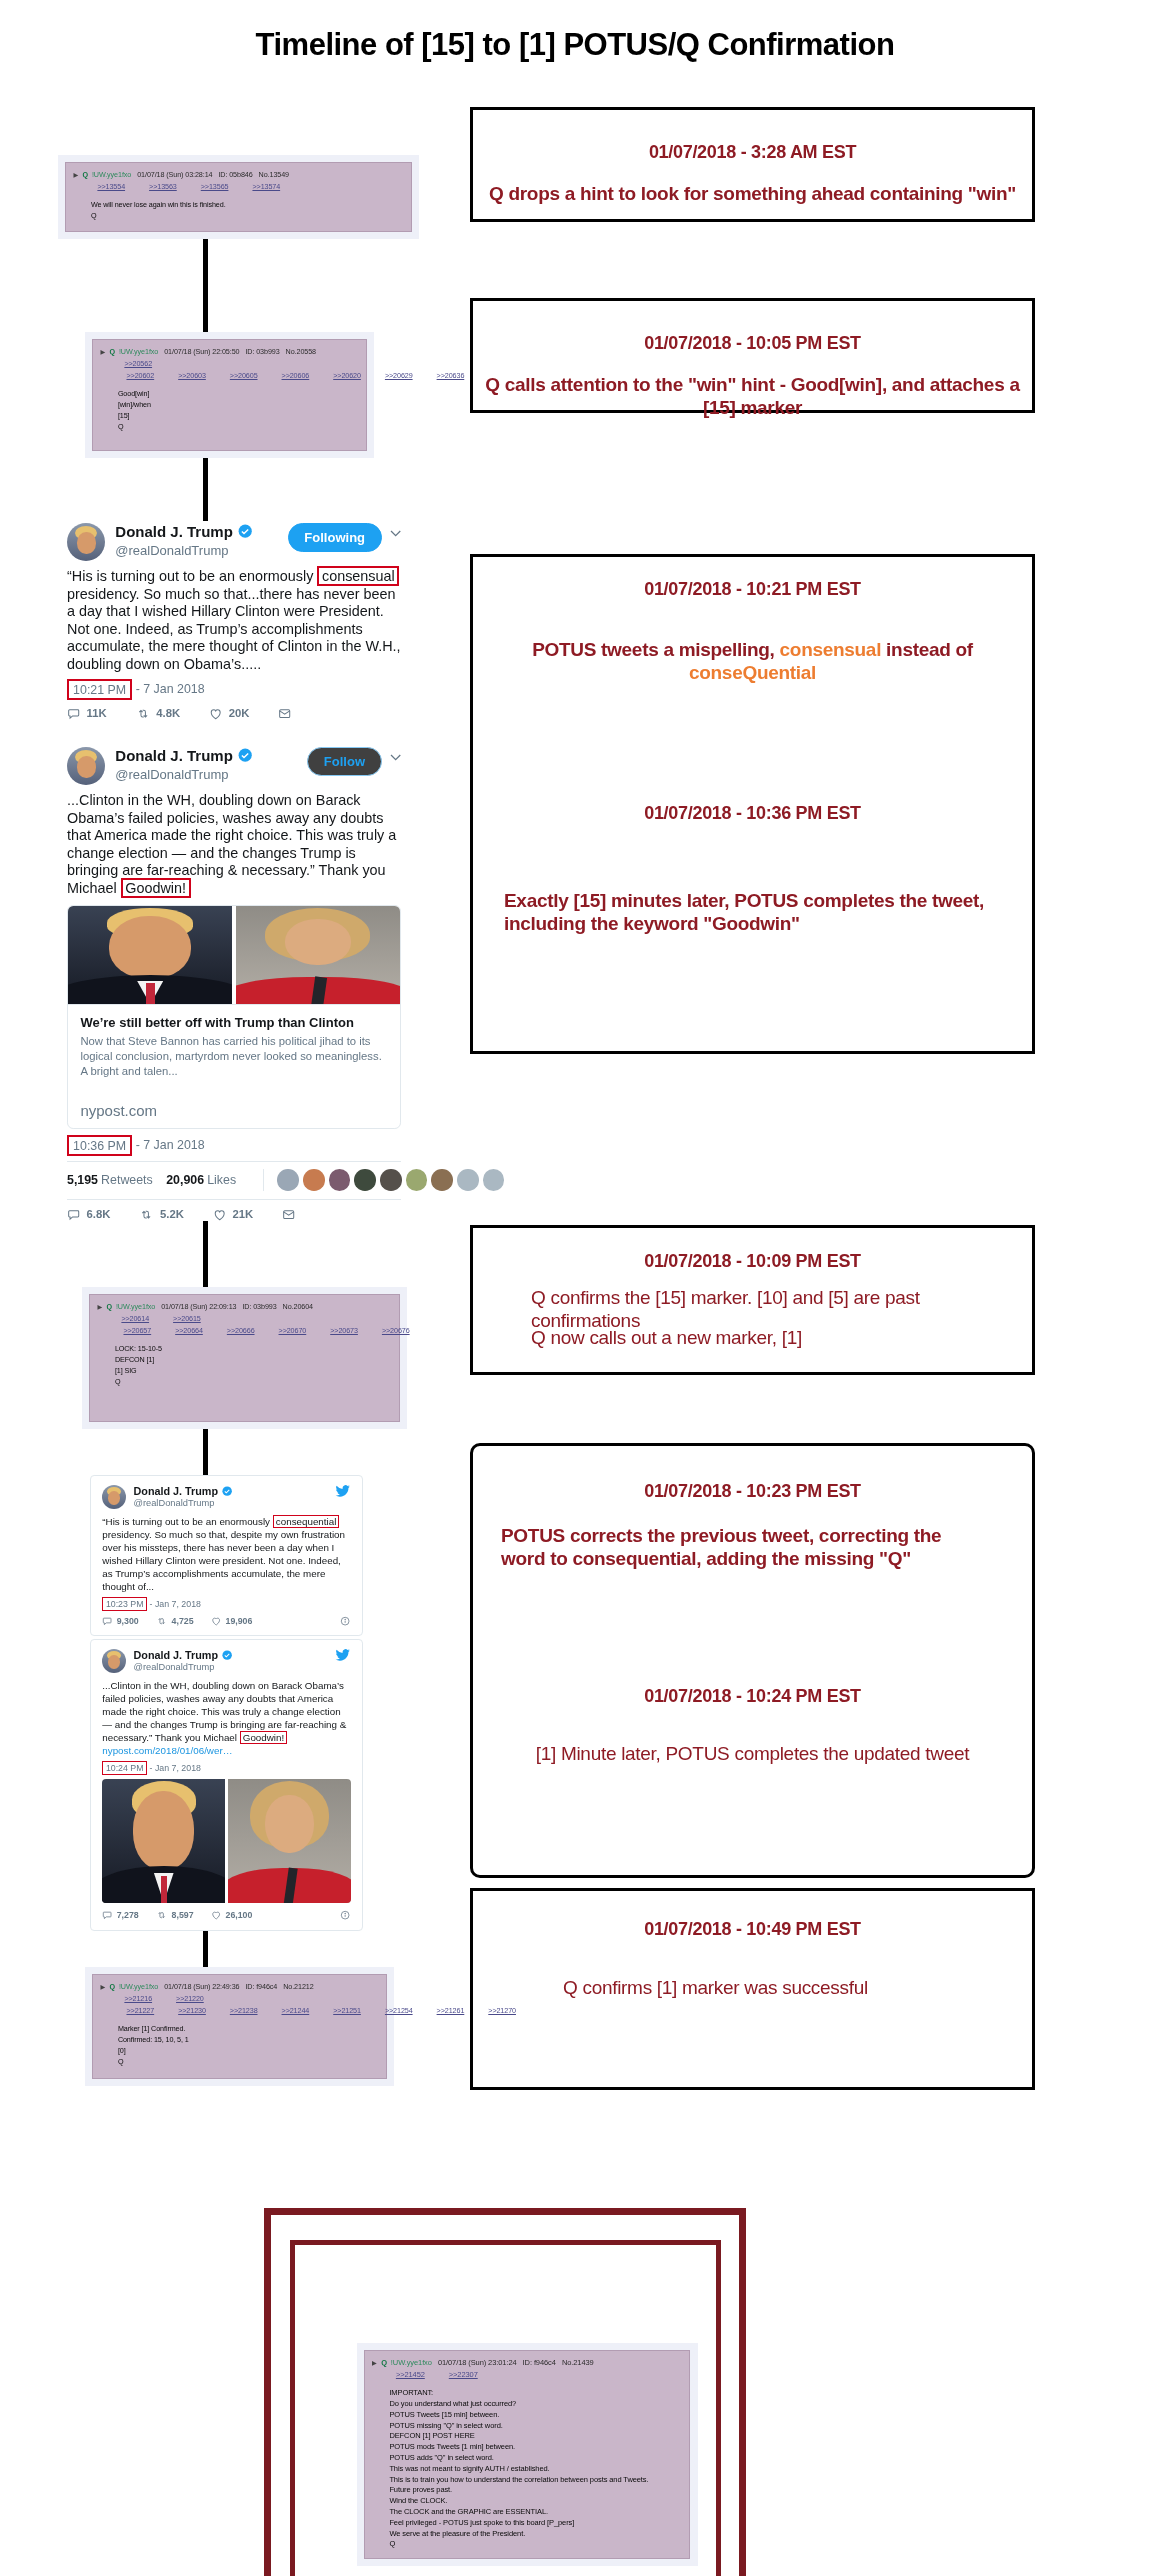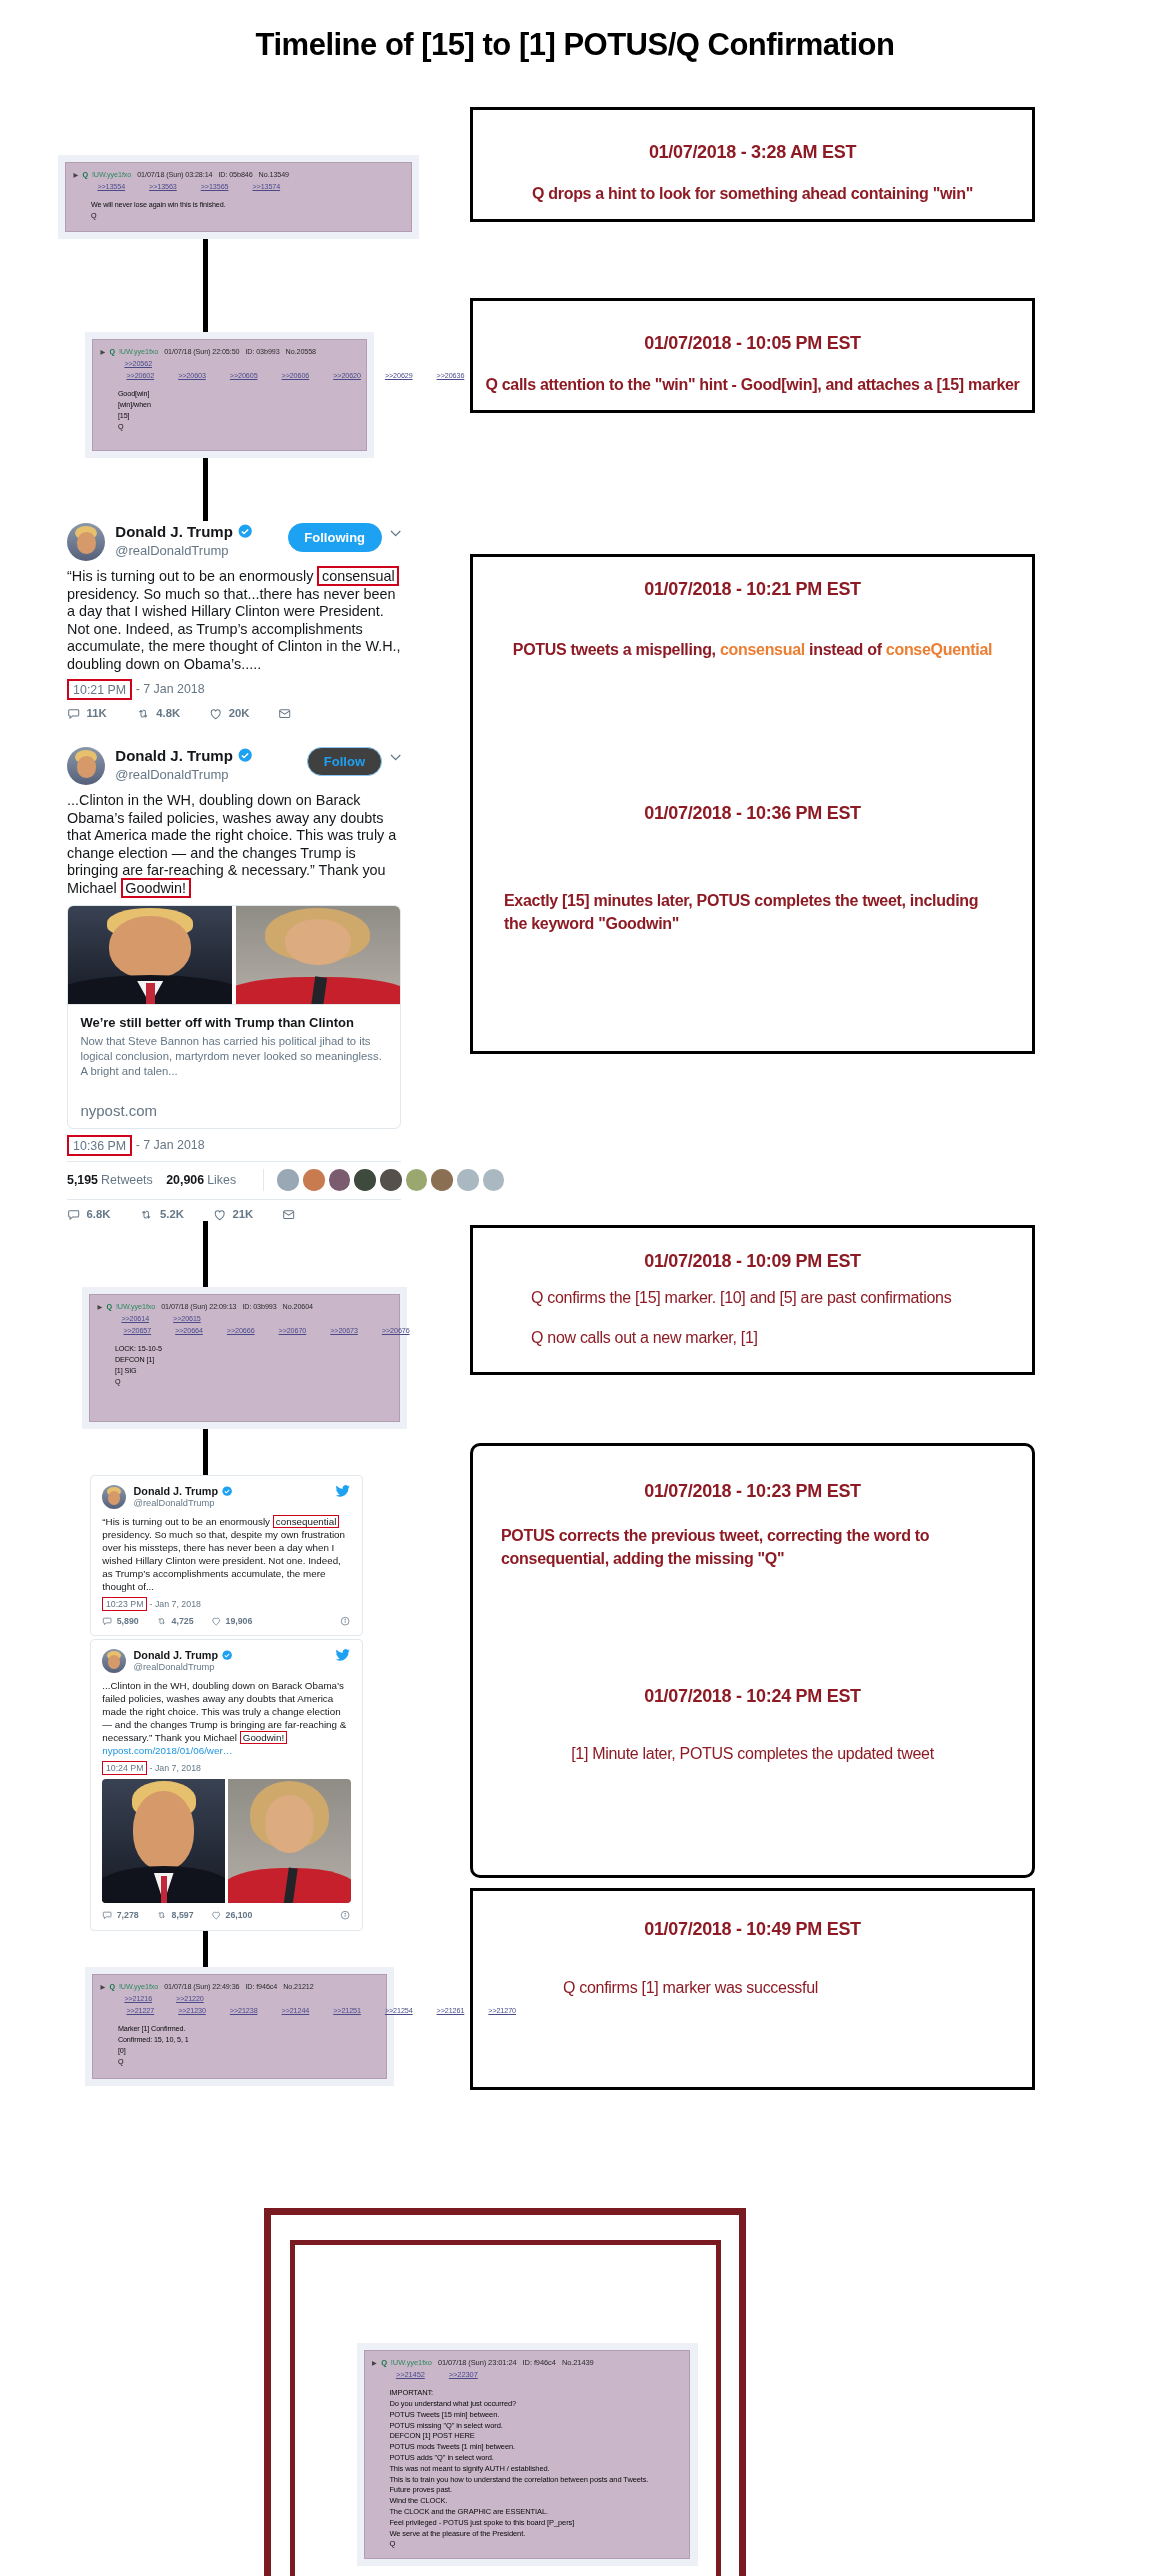--- a/index.html
+++ b/index.html
@@ -10,21 +10,21 @@
   .title{position:absolute;top:27px;left:0;width:100%;text-align:center;
          font-size:31px;font-weight:bold;color:#000;letter-spacing:-0.5px;}
 
   
   .tl{position:absolute;left:203px;width:4.6px;background:#000;}
 
   
   .ann{position:absolute;left:470px;width:565px;border:3.1px solid #000;background:#fff;
        box-sizing:border-box;color:#8e1b24;letter-spacing:-0.3px;}
   .ann .d{position:absolute;left:0;width:100%;text-align:center;font-weight:bold;font-size:18px;}
-  .ann .t{position:absolute;font-size:16px;line-height:23px;}
+  .ann .t{position:absolute;font-size:19px;line-height:23px;}
   .t.bold{font-weight:bold;}
   .t.ctr{left:0;width:100%;text-align:center;}
   .orange{color:#ed7d31;}
 
   
   .qwrap{position:absolute;background:#eef0f8;padding:7.2px;box-sizing:border-box;}
   .qpost{background:#c9b6c9;border:0.5px solid #b29cb2;padding:6.2px 7.2px 8.2px;font-size:7.2px;
          color:#151515;letter-spacing:-0.1px;}
   .qhead{line-height:11.3px;}
   .qarrow{color:#444;font-size:6.2px;margin-right:2.6px;}
@@ -382,21 +382,21 @@
     </div>
     <div class="tc-body"><span>“His is turning out to be an enormously </span><span class="redbox">consequential</span><span> presidency. So much so that, despite my own frustration over his missteps, there has never been a day when I wished Hillary Clinton were president. Not one. Indeed, as Trump’s accomplishments accumulate, the mere thought of...</span></div>
     <div class="tc-time"><span class="redbox">10:23 PM</span><span> - Jan 7, 2018</span></div>
     <div class="tc-actions">
       <span class="grp">
         <span class="icon">
           <svg width="10.3" height="10.3" viewBox="0 0 24 24" fill="none" stroke="#657786" stroke-width="1.8">
               <path d="M4.5 5h15A1.5 1.5 0 0 1 21 6.5v8a1.5 1.5 0 0 1-1.5 1.5H10l-4.5 4v-4h-1A1.5 1.5 0 0 1 3 14.5v-8A1.5 1.5 0 0 1 4.5 5z"></path>
             </svg>
         </span>
-        <span>5,890</span>
+        <span>9,300</span>
       </span>
       <span class="grp">
         <span class="icon">
           <svg width="11.3" height="10.3" viewBox="0 0 24 24" fill="none" stroke="#657786" stroke-width="1.8">
               <path d="M5 9l3-3 3 3M8 6v9a3 3 0 0 0 3 3h2M19 15l-3 3-3-3M16 18V9a3 3 0 0 0-3-3h-2"></path>
             </svg>
         </span>
         <span>4,725</span>
       </span>
       <span class="grp">

